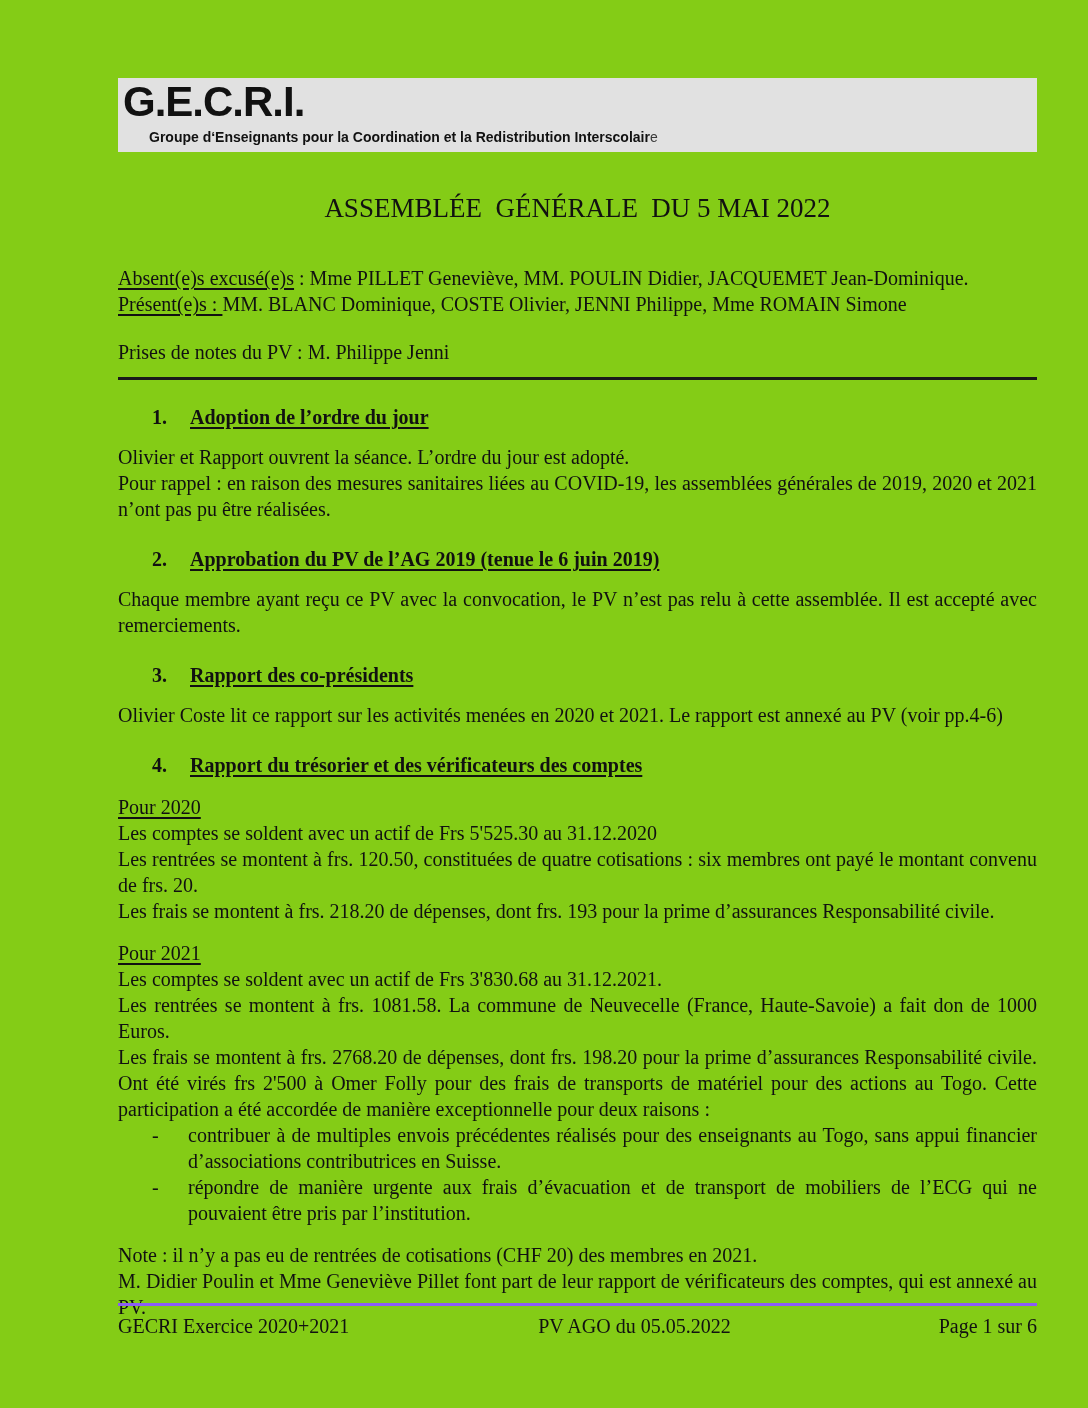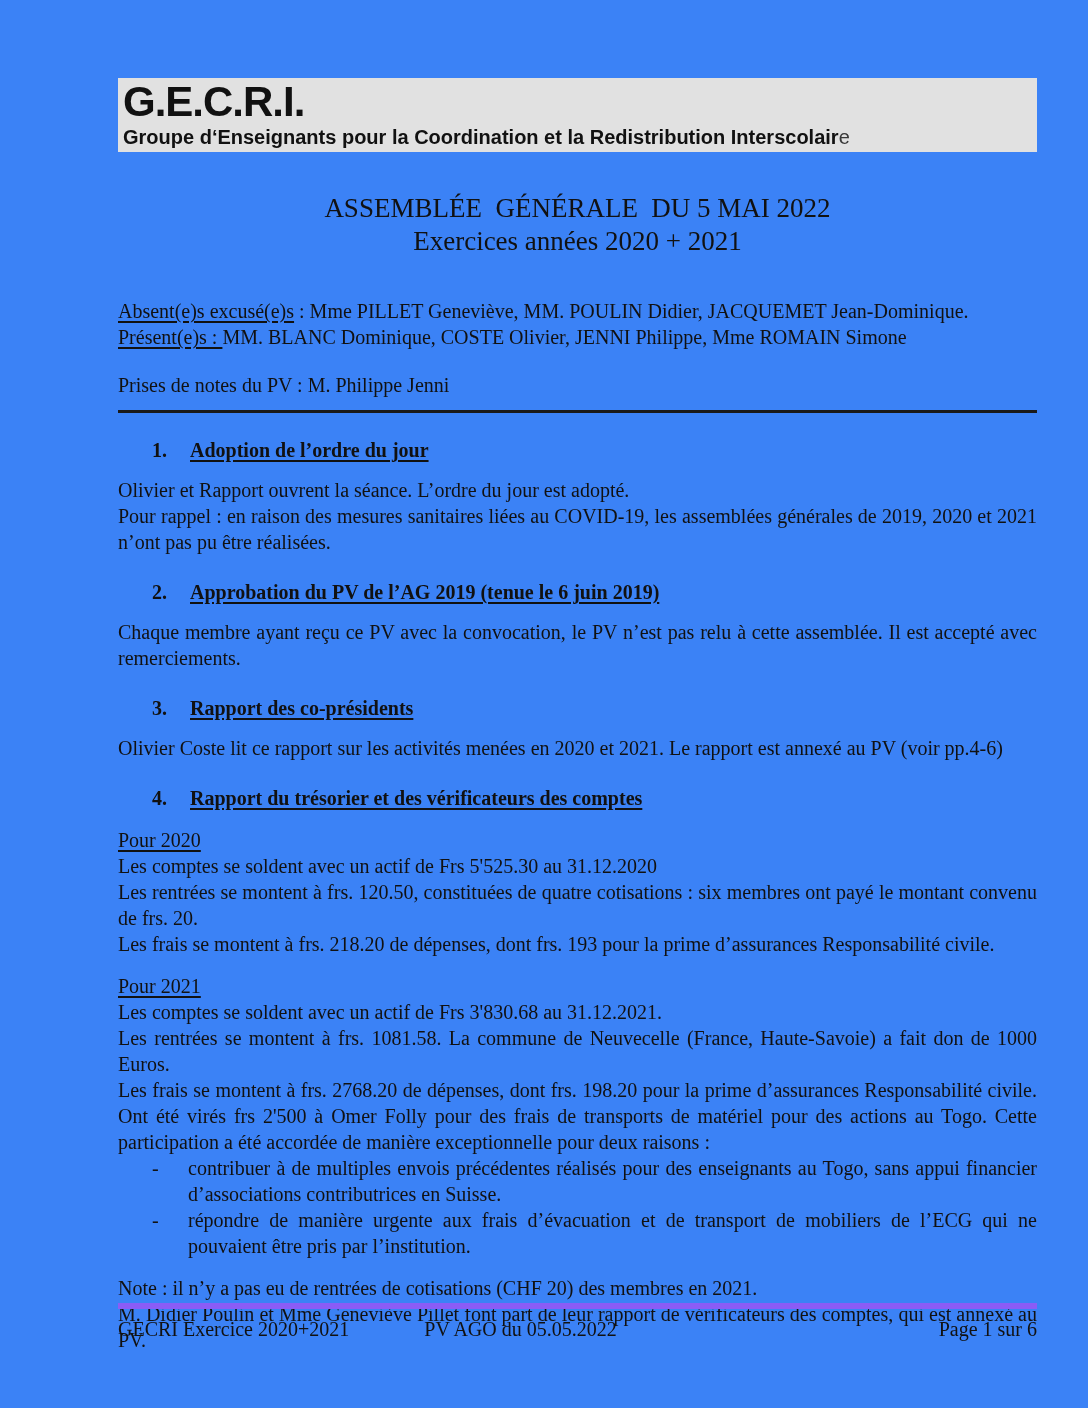--- a/index.html
+++ b/index.html
@@ -1,37 +1,37 @@
 <!DOCTYPE html>
 <html><head>
 <meta charset="utf-8">
 <style>
   html,body { margin:0; padding:0; background:#888; }
   .page {
     position:relative;
     width:1088px; height:1408px;
-    background:#3b82f6;
+    background:#84cc16;
     font-family:"Liberation Serif", serif;
     color:#111;
     overflow:hidden;
     margin:0 auto;
   }
   .content { margin:0 118px 0 118px; width:919px; }
 
   
   .banner {
     margin-top:78px;
     background:#e1e1e1;
     height:74px;
     padding:2px 0 0 5px;
     box-sizing:border-box;
     font-family:"Liberation Sans", sans-serif;
   }
   .acronym { font-size:42px; line-height:44px; font-weight:700; letter-spacing:-1px; }
-  .subtitle { font-size:20px; line-height:26px; font-weight:700; }
+  .subtitle { font-size:14px; line-height:26px; font-weight:700;margin-left:26px; }
   .subtitle .tail { font-weight:400; color:#3a3a3a; }
 
   
   .title-block { margin-top:40px; text-align:center; font-weight:400; font-size:27px; line-height:33px; }
   .title-block .t1 { white-space:pre-wrap; }
 
   
   .line { font-size:20px; line-height:26px; margin:0; }
   .keep { white-space:pre-wrap; }
   .ul { text-decoration:underline; text-underline-offset:3px; }
@@ -50,43 +50,42 @@
   .mt-p { margin-top:14px; }   
   .mt-b { margin-top:16px; }   
 
   .bullet { display:flex; font-size:20px; line-height:26px; }
   .bullet .dash { margin-left:34px; width:36px; flex:0 0 36px; }
   .bullet .btxt { flex:1; text-align:justify; }
 
   
   .footer {
     position:absolute; top:1303px; left:118px; right:51px;
-    border-top:6px solid #8b5cf6;
+    border-top:3px solid #8b5cf6;
     padding-top:7px;
     display:flex;
     font-size:20px; line-height:26px;
   }
   .footer .f-left  { flex:1; text-align:left; }
-  .footer .f-center{ flex:1; text-align:left; }
+  .footer .f-center{ flex:1; text-align:right; }
   .footer .f-right { flex:1; text-align:right; }
 </style>
 </head>
 <body>
 
 <div class="page">
   <div class="content">
 
     <div class="banner">
       <div class="acronym">G.E.C.R.I.</div>
       <div class="subtitle"><span>Groupe d‘Enseignants pour la Coordination et la Redistribution Interscolair</span><span class="tail">e</span></div>
     </div>
 
     <div class="title-block">
       <div class="t1">ASSEMBLÉE  GÉNÉRALE  DU 5 MAI 2022</div>
-      <div class="t2">Exercices années 2020 + 2021</div>
     </div>
 
     <div class="attendance">
       <p class="line keep"><span class="ul">Absent(e)s excusé(e)s</span><span> : Mme PILLET Geneviève, MM. POULIN Didier, JACQUEMET Jean-Dominique.</span></p>
       <p class="line keep"><span class="ul">Présent(e)s : </span><span>MM. BLANC Dominique, COSTE Olivier, JENNI Philippe, Mme ROMAIN Simone</span></p>
       <p class="line notes-line">Prises de notes du PV : M. Philippe Jenni</p>
     </div>
 
     <hr class="rule1">
 

